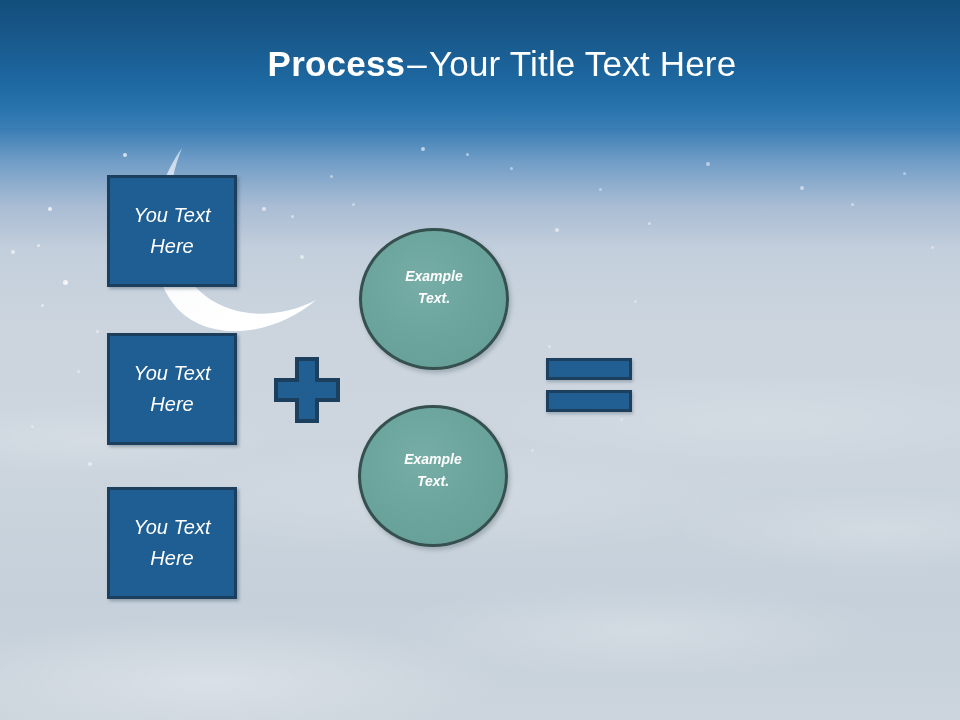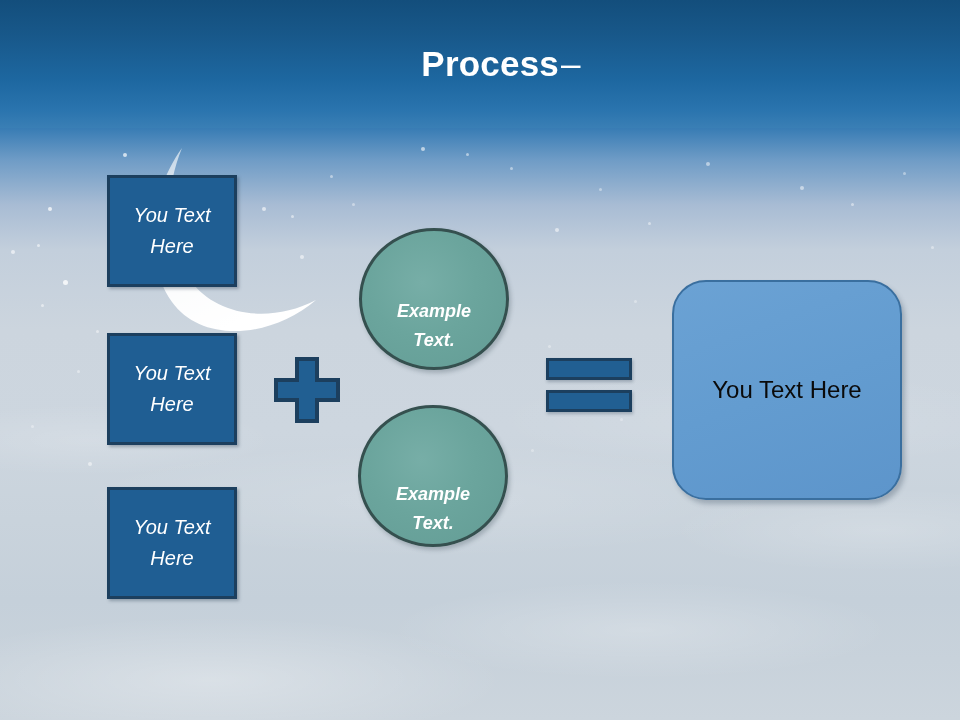--- a/index.html
+++ b/index.html
@@ -130,24 +130,24 @@
   
   .circle {
     position: absolute;
     width: 150px;
     height: 142px;
     border-radius: 50%;
     background: radial-gradient(circle at 42% 38%, #77aea7 0%, #6ba59d 45%, #639c95 100%);
     border: 3px solid #35504f;
     box-sizing: border-box;
     display: flex;
-    align-items: flex-end;
+    align-items: center;
     justify-content: center;
     color: #ffffff;
-    font-size: 18px;
+    font-size: 14px;
     font-weight: bold;
     font-style: italic;
     line-height: 1.6;
     text-align: center;
     box-shadow: 2px 3px 4px rgba(50,70,80,0.28);
   }
   #circle-1 { left: 359px; top: 228px; }
   #circle-2 { left: 358px; top: 405px; }
   #circle-1 .ctext { transform: translateY(-12px); }
   #circle-2 .ctext { transform: translateY(-6px); }
@@ -238,20 +238,21 @@
       </linearGradient>
     </defs>
     <path d="M62,8 C30,52 22,120 52,162 C82,204 152,198 196,160
              C150,184 96,176 70,140 C44,104 44,52 62,8 Z" fill="url(#moonGrad)"></path>
   </svg>
 
   <div class="title-band"></div>
   <div class="title-text">
     <span class="strong">Process</span>
     <span class="sep">–</span>
+    <span class="light">Your Title Text Here</span>
   </div>
 
   <div class="in-box" id="in-box-1">
     <div class="lines">
       <span>You Text</span><br>
       <span>Here</span>
     </div>
   </div>
 
   <div class="in-box" id="in-box-2">
@@ -284,17 +285,14 @@
       <span>Example</span><br>
       <span>Text.</span>
     </div>
   </div>
 
   <div class="equals">
     <div class="eq-bar" id="eq-bar-1"></div>
     <div class="eq-bar" id="eq-bar-2"></div>
   </div>
 
-  <div id="result-box">
-    <span>You Text Here</span>
-  </div>
 
 </div>
 
 </body></html>

